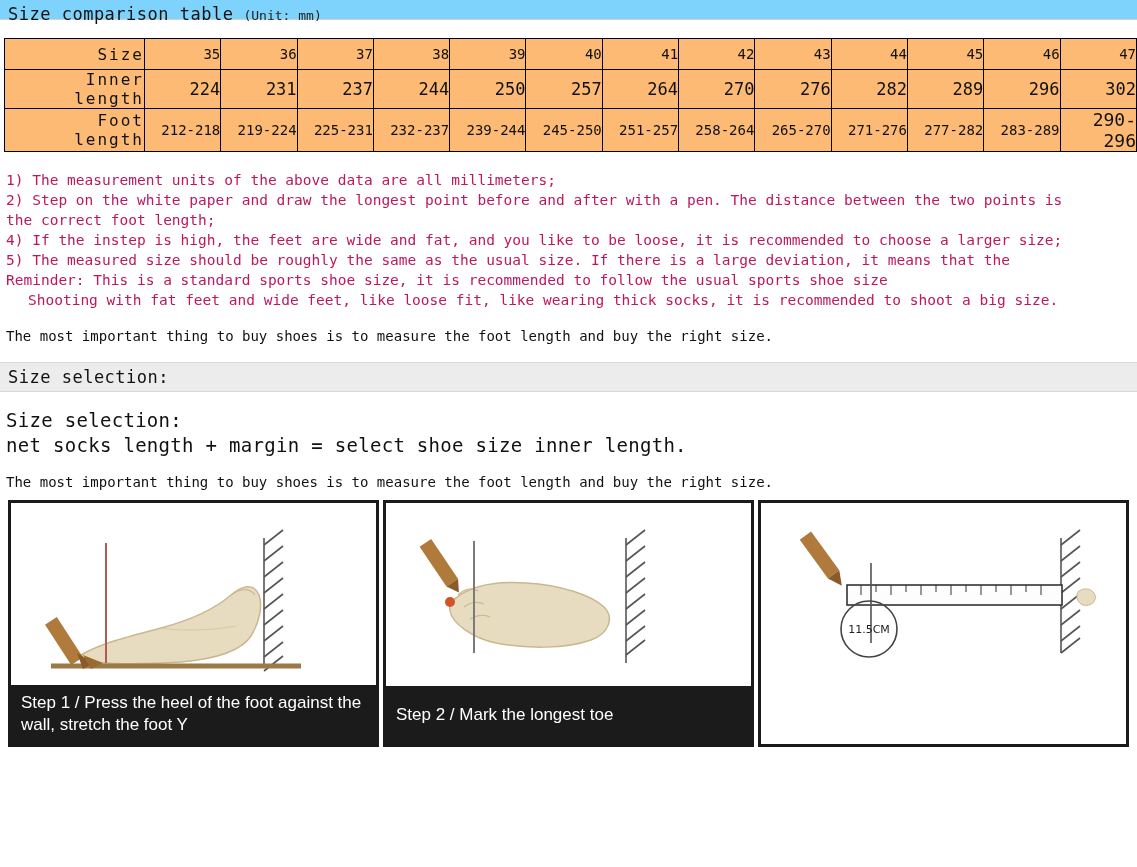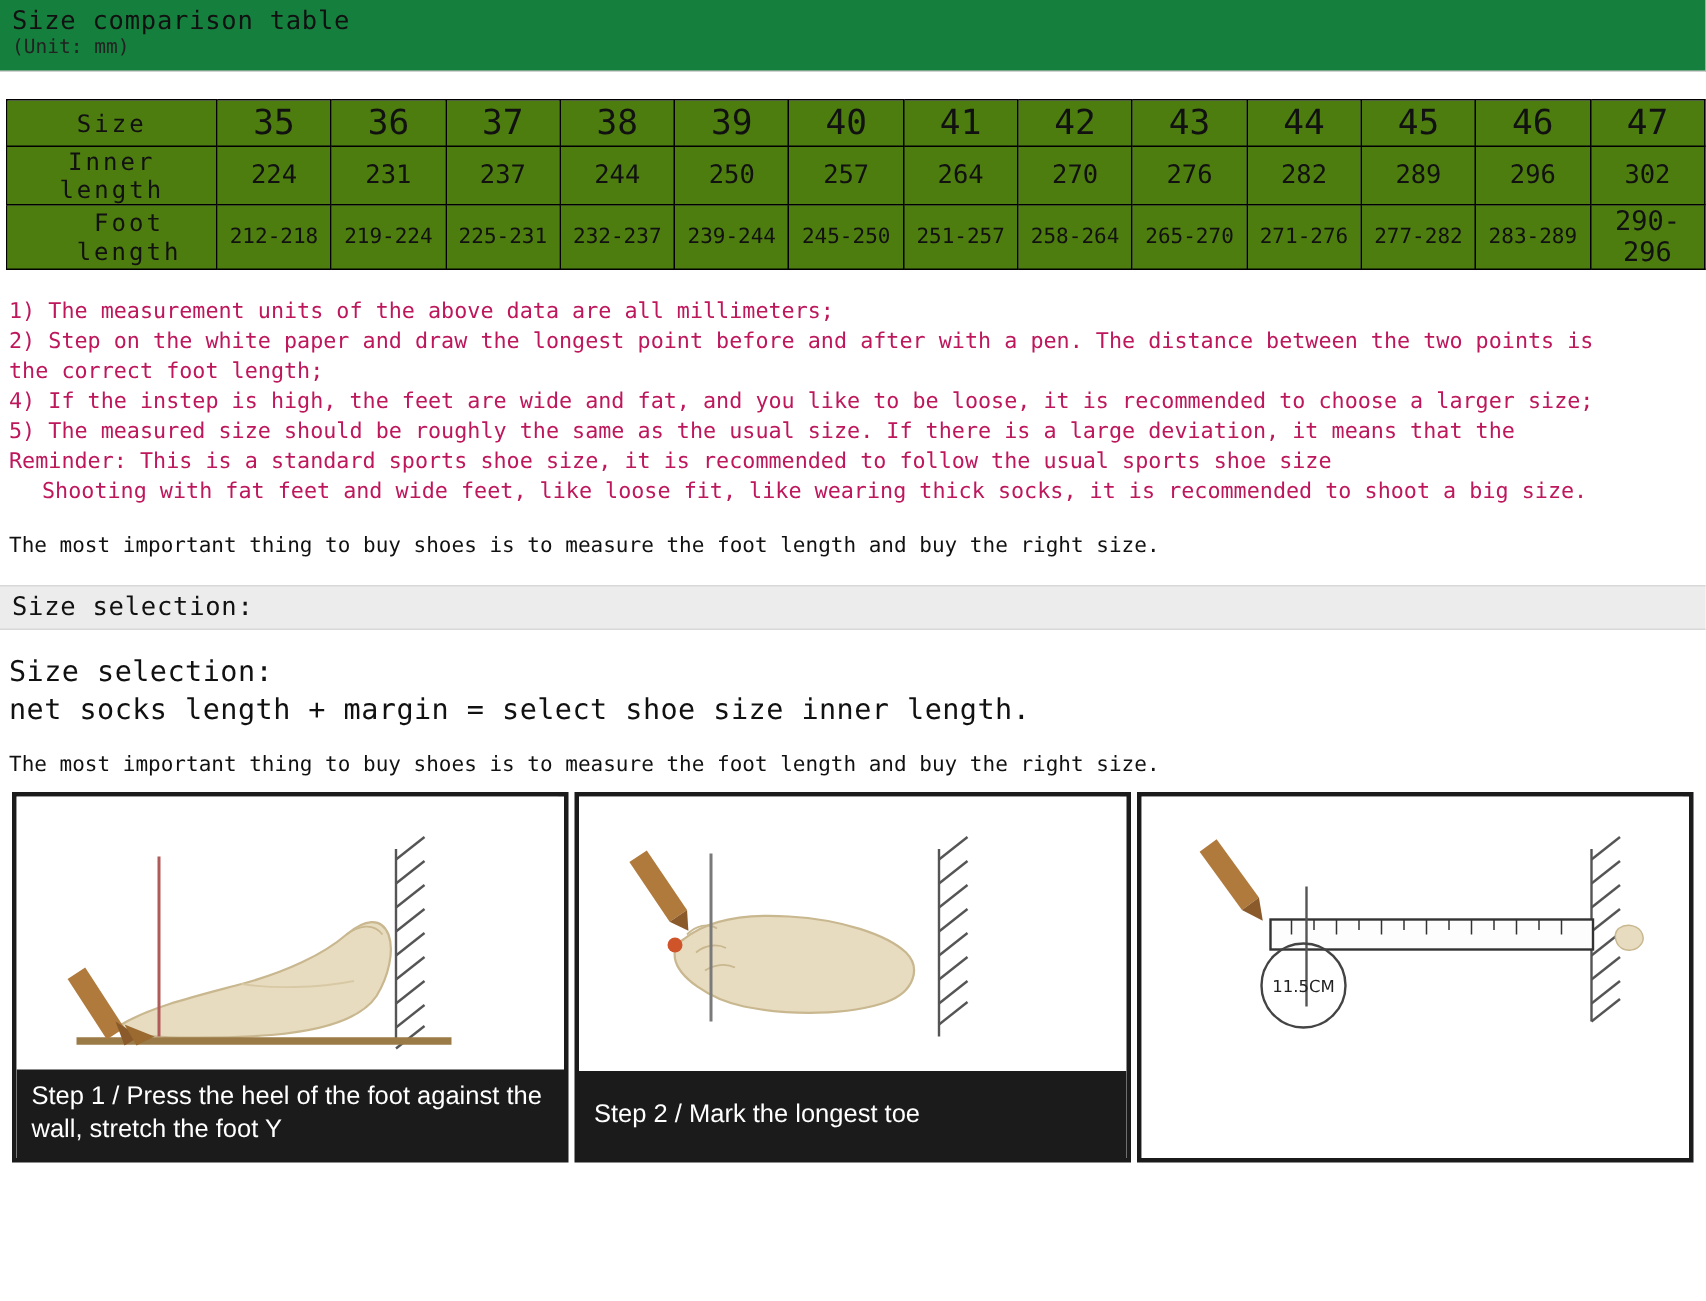--- a/index.html
+++ b/index.html
@@ -17,63 +17,63 @@
   }
   .page {
     width: 1137px;
     height: 867px;
     position: relative;
     box-sizing: border-box;
   }
 
   
   .header-bar {
-    height: 48px;
-    background: #15803d;
+    height: 20px;
+    background: #7dd3fc;
     border-bottom: 1px solid #d2d2d2;
     display: flex;
     align-items: baseline;
     padding: 4px 8px 0 8px;
     box-sizing: border-box;
-    flex-direction: column;
   }
   .header-title {
     font-size: 17px;
     letter-spacing: 0.5px;
     color: #111;
   }
   .header-unit {
     font-size: 13px;
+    margin-left: 10px;
     color: #222;
   }
 
   
   .table-wrap {
     padding: 18px 2px 0 2px;
   }
   table.size-table {
     border-collapse: collapse;
     width: 1133px;
     margin-left: 2px;
     table-layout: fixed;
   }
   table.size-table td {
     border: 1px solid #000;
-    text-align: center;
-    background: #4d7c0f;
+    text-align: right;
+    background: #fdba74;
     padding: 0;
     height: 30px;
     vertical-align: middle;
   }
   table.size-table td.rowhead {
     width: 139px;
     font-size: 16px;
     letter-spacing: 2px;
   }
-  .r1 td { font-size: 23px; }
+  .r1 td { font-size: 14px; }
   .r1 td.rowhead { font-size: 16px; }
   .r2 td { font-size: 17px; }
   .r2 td.rowhead { font-size: 16px; }
   .r3 td { font-size: 14px; }
   .r3 td.rowhead { font-size: 16px; padding-left: 23px; }
   .r3 td.wide { font-size: 18px; }
 
   
   .notes {
     padding: 18px 6px 0 6px;

